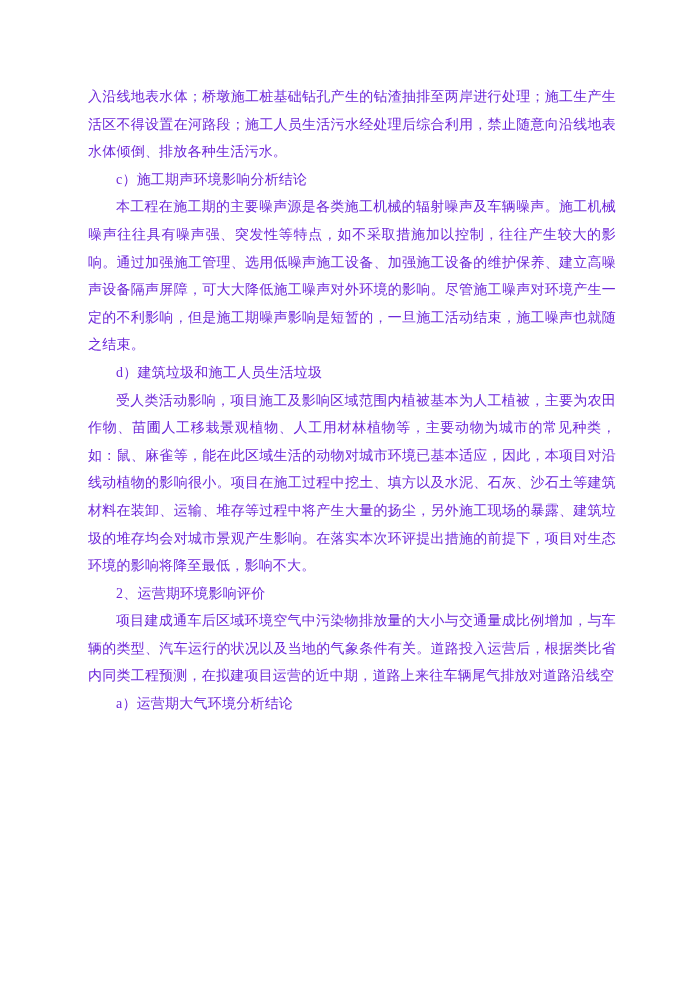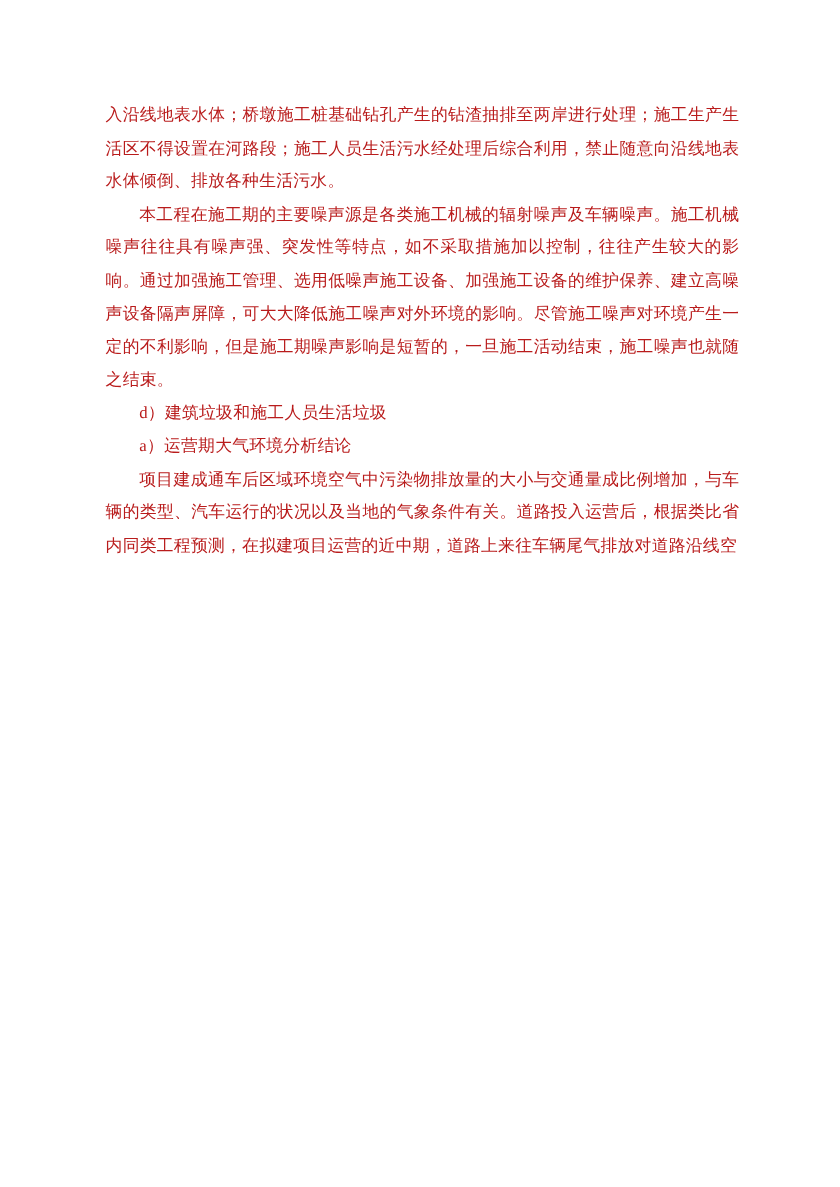--- a/index.html
+++ b/index.html
@@ -16,35 +16,38 @@
   }
   .content {
     position: absolute;
     left: 88px;
     top: 83px;
     width: 528px;
     font-family: "Liberation Serif", "DejaVu Serif", serif;
     font-size: 14px;
     line-height: 27.6px;
     letter-spacing: 0.22px;
-    color: #b91c1c;
+    color: #6d28d9;
     text-align: justify;
   }
   .content p {
     margin: 0;
     padding: 0;
   }
   .content p.indent {
     text-indent: 2em;
   }
 </style>
 </head>
 <body>
 
 <div class="page">
   <div class="content">
     <p class="body">入沿线地表水体；桥墩施工桩基础钻孔产生的钻渣抽排至两岸进行处理；施工生产生活区不得设置在河路段；施工人员生活污水经处理后综合利用，禁止随意向沿线地表水体倾倒、排放各种生活污水。</p>
+    <p class="indent">c）施工期声环境影响分析结论</p>
     <p class="indent">本工程在施工期的主要噪声源是各类施工机械的辐射噪声及车辆噪声。施工机械噪声往往具有噪声强、突发性等特点，如不采取措施加以控制，往往产生较大的影响。通过加强施工管理、选用低噪声施工设备、加强施工设备的维护保养、建立高噪声设备隔声屏障，可大大降低施工噪声对外环境的影响。尽管施工噪声对环境产生一定的不利影响，但是施工期噪声影响是短暂的，一旦施工活动结束，施工噪声也就随之结束。</p>
     <p class="indent">d）建筑垃圾和施工人员生活垃圾</p>
+    <p class="indent">受人类活动影响，项目施工及影响区域范围内植被基本为人工植被，主要为农田作物、苗圃人工移栽景观植物、人工用材林植物等，主要动物为城市的常见种类，如：鼠、麻雀等，能在此区域生活的动物对城市环境已基本适应，因此，本项目对沿线动植物的影响很小。项目在施工过程中挖土、填方以及水泥、石灰、沙石土等建筑材料在装卸、运输、堆存等过程中将产生大量的扬尘，另外施工现场的暴露、建筑垃圾的堆存均会对城市景观产生影响。在落实本次环评提出措施的前提下，项目对生态环境的影响将降至最低，影响不大。</p>
+    <p class="indent">2、运营期环境影响评价</p>
+    <p class="indent">项目建成通车后区域环境空气中污染物排放量的大小与交通量成比例增加，与车辆的类型、汽车运行的状况以及当地的气象条件有关。道路投入运营后，根据类比省内同类工程预测，在拟建项目运营的近中期，道路上来往车辆尾气排放对道路沿线空</p>
     <p class="indent">a）运营期大气环境分析结论</p>
-    <p class="indent">项目建成通车后区域环境空气中污染物排放量的大小与交通量成比例增加，与车辆的类型、汽车运行的状况以及当地的气象条件有关。道路投入运营后，根据类比省内同类工程预测，在拟建项目运营的近中期，道路上来往车辆尾气排放对道路沿线空</p>
   </div>
 </div>
 
 </body></html>

